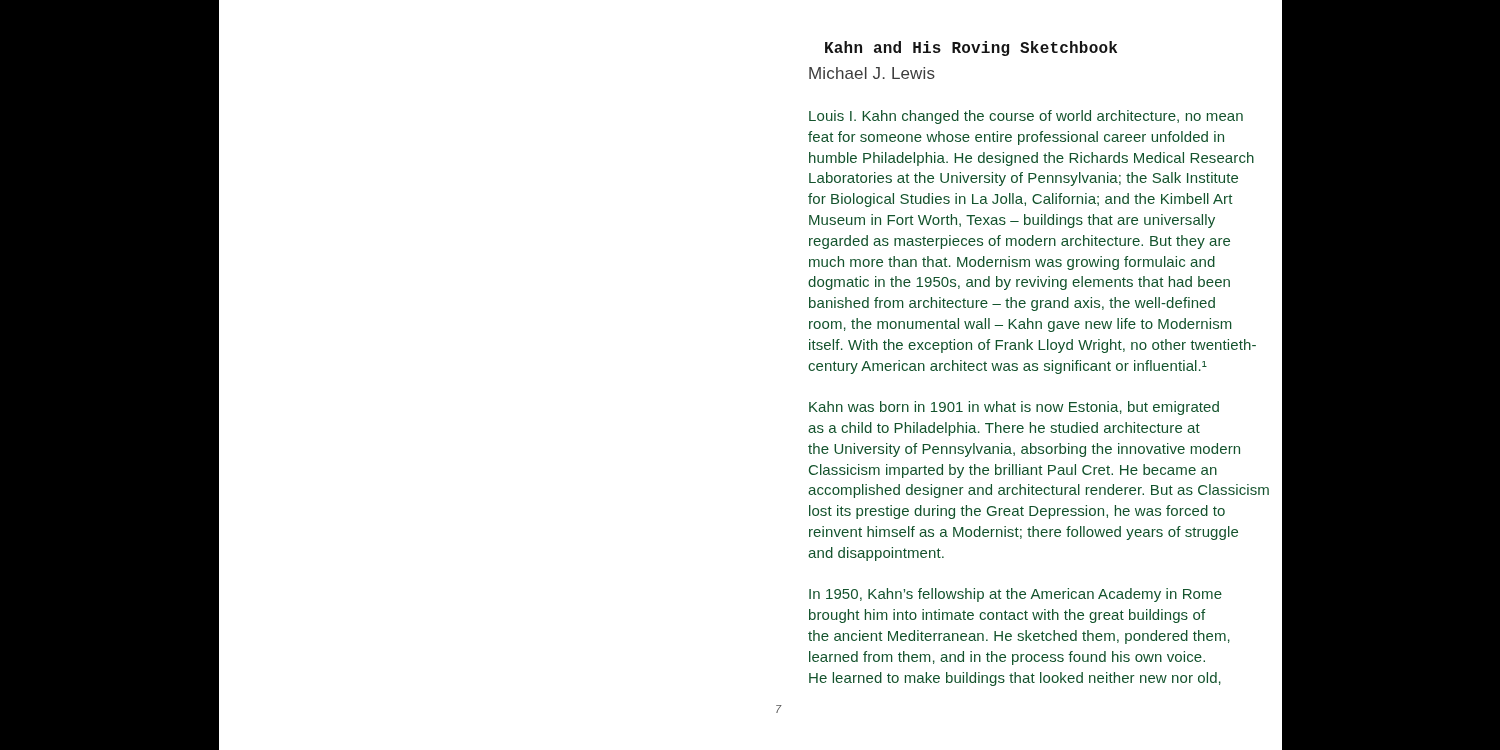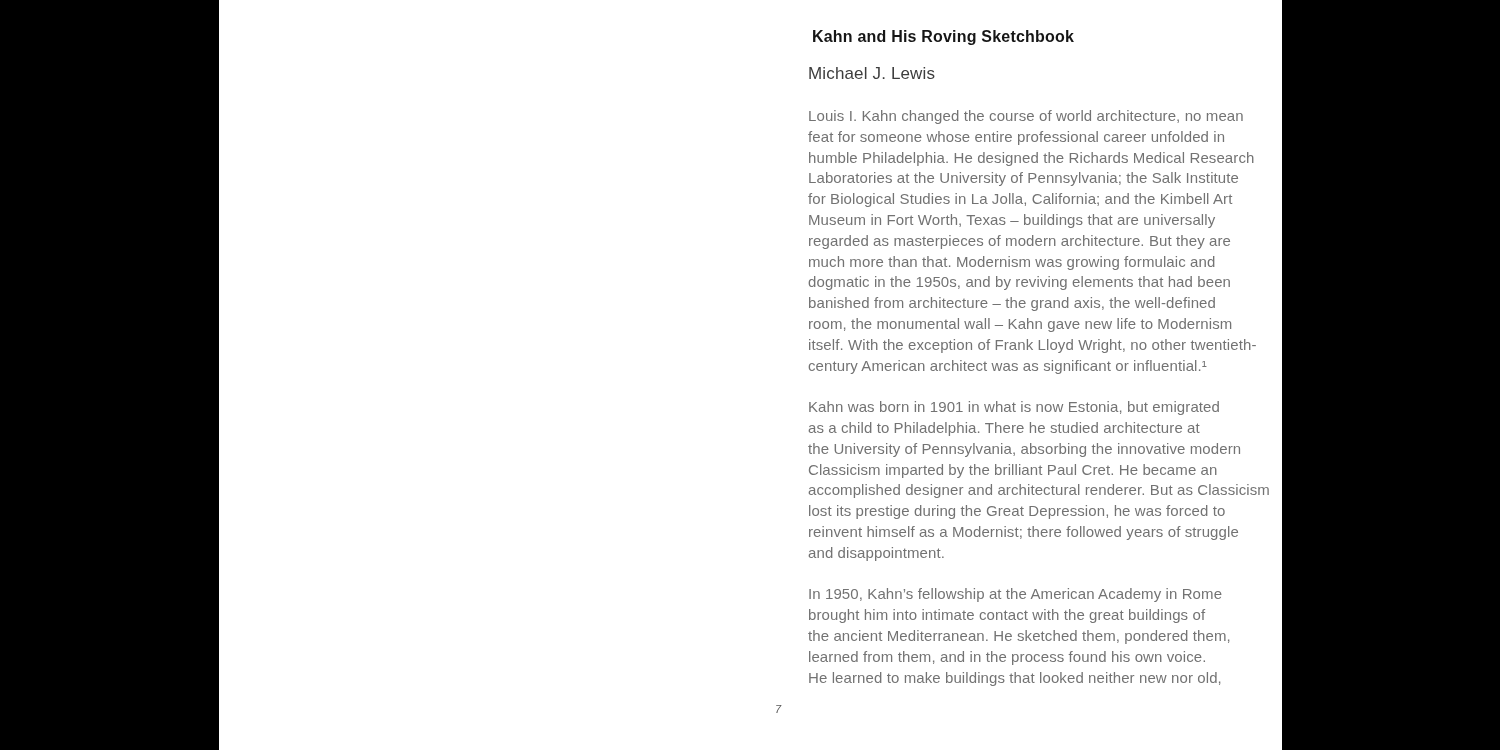--- a/index.html
+++ b/index.html
@@ -23,42 +23,43 @@
     top: 0;
     width: 1063px;
     height: 750px;
     background: #ffffff;
     overflow: hidden;
   }
   .article-title {
     position: absolute;
     left: 589px;
     top: 24px;
-    margin: 4px;
+    margin: 16px;
     font-size: 16px;
     font-weight: 700;
     letter-spacing: 0.2px;
     color: #161616;
     white-space: pre;
+    font-family: Liberation Mono, monospace;
   }
   .article-author {
     position: absolute;
     left: 589px;
     top: 64px;
     font-size: 17px;
     color: #3d3d3d;
     letter-spacing: 0.15px;
     white-space: pre;
   }
   .article-body {
     position: absolute;
     left: 589px;
     top: 106px;
     width: 474px;
-    color: #737373;
+    color: #14532d;
     font-size: 15px;
     line-height: 20.8px;
     letter-spacing: 0.1px;
   }
   .para {
     margin: 0 0 20.8px 0;
     white-space: pre;
   }
   .page-number {
     position: absolute;

